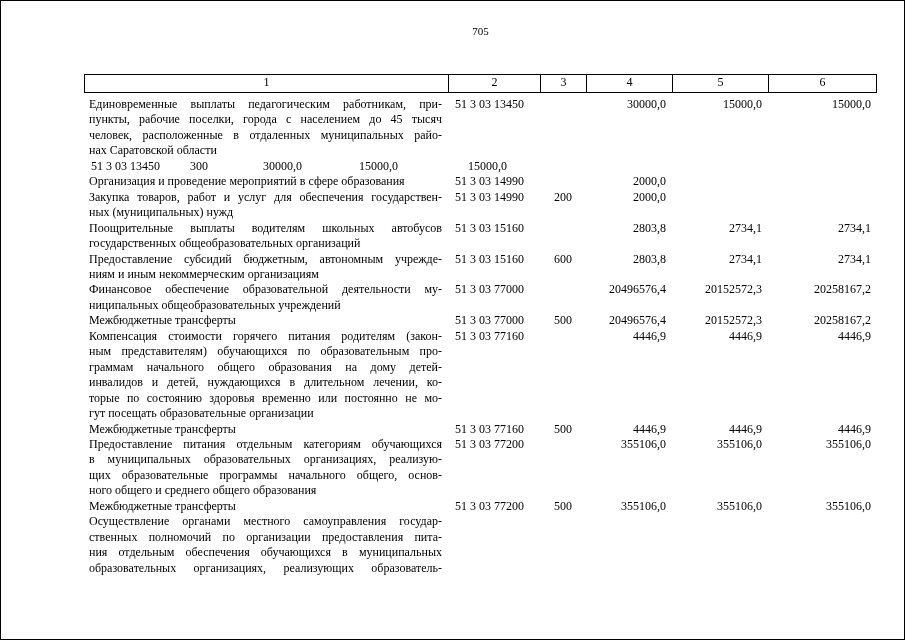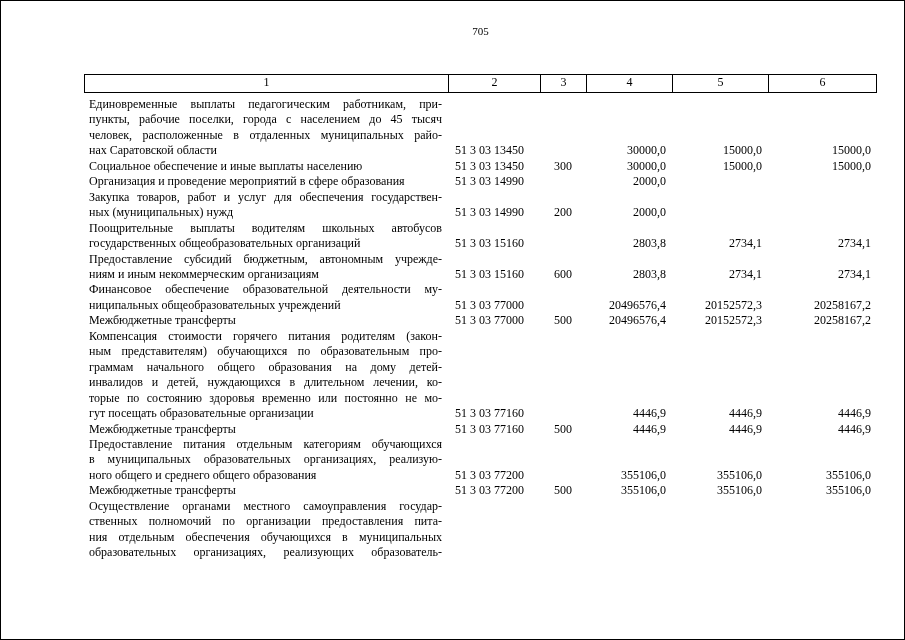--- a/index.html
+++ b/index.html
@@ -42,21 +42,21 @@
   .th:last-child { border-right: 1px solid #000; }
   .th:nth-child(1) { width: 364px; }
   .th:nth-child(2) { width: 92px; }
   .th:nth-child(3) { width: 46px; }
   .th:nth-child(4) { width: 86px; }
   .th:nth-child(5) { width: 96px; }
   .th:nth-child(6) { width: 109px; }
   .tbody { padding-top: 4px; }
   .row {
     display: flex;
-    align-items: flex-end;
+    align-items: flex-start;
   }
   .cell { line-height: 15.45px; flex: none; }
   .c-desc { width: 364px; padding: 0 6px 0 5px; }
   .line { text-align: justify; text-align-last: justify; }
   .line.last { text-align: left; text-align-last: left; }
   .c-code { width: 92px; padding-left: 7px; white-space: nowrap; }
   .c-unit { width: 46px; text-align: center; }
   .c-amt { text-align: right; padding-right: 6px; white-space: nowrap; }
   .c-a1 { width: 86px; }
   .c-a2 { width: 96px; }
@@ -86,23 +86,20 @@
           <div class="line">человек, расположенные в отдаленных муниципальных райо-</div>
           <div class="line last">нах Саратовской области</div>
         </div>
         <div class="cell c-code">51 3 03 13450</div>
         <div class="cell c-unit"></div>
         <div class="cell c-amt c-a1">30000,0</div>
         <div class="cell c-amt c-a2">15000,0</div>
         <div class="cell c-amt c-a3">15000,0</div>
       </div>
       <div class="row">
-        <div class="cell c-desc">
-          <div class="line last">Социальное обеспечение и иные выплаты населению</div>
-        </div>
         <div class="cell c-code">51 3 03 13450</div>
         <div class="cell c-unit">300</div>
         <div class="cell c-amt c-a1">30000,0</div>
         <div class="cell c-amt c-a2">15000,0</div>
         <div class="cell c-amt c-a3">15000,0</div>
       </div>
       <div class="row">
         <div class="cell c-desc">
           <div class="line last">Организация и проведение мероприятий в сфере образования</div>
         </div>
@@ -188,20 +185,21 @@
         <div class="cell c-code">51 3 03 77160</div>
         <div class="cell c-unit">500</div>
         <div class="cell c-amt c-a1">4446,9</div>
         <div class="cell c-amt c-a2">4446,9</div>
         <div class="cell c-amt c-a3">4446,9</div>
       </div>
       <div class="row">
         <div class="cell c-desc">
           <div class="line">Предоставление питания отдельным категориям обучающихся</div>
           <div class="line">в муниципальных образовательных организациях, реализую-</div>
+          <div class="line">щих образовательные программы начального общего, основ-</div>
           <div class="line last">ного общего и среднего общего образования</div>
         </div>
         <div class="cell c-code">51 3 03 77200</div>
         <div class="cell c-unit"></div>
         <div class="cell c-amt c-a1">355106,0</div>
         <div class="cell c-amt c-a2">355106,0</div>
         <div class="cell c-amt c-a3">355106,0</div>
       </div>
       <div class="row">
         <div class="cell c-desc">

